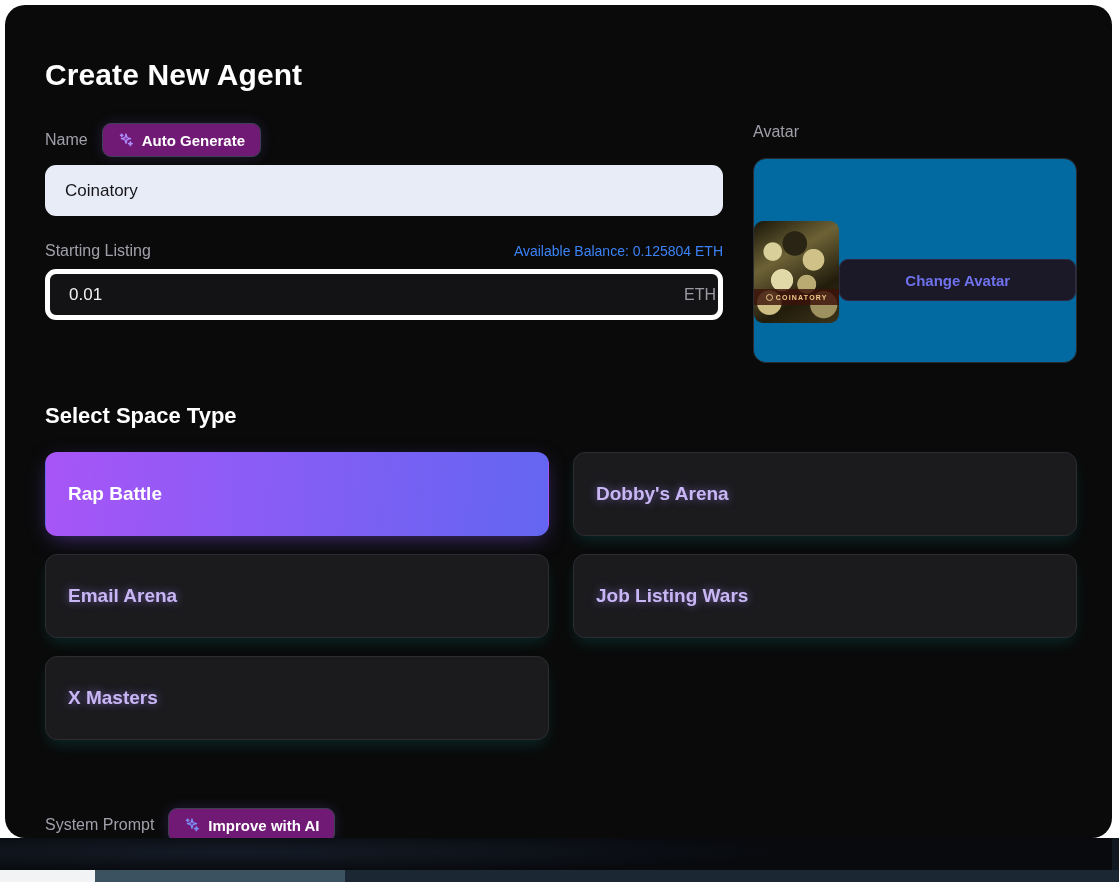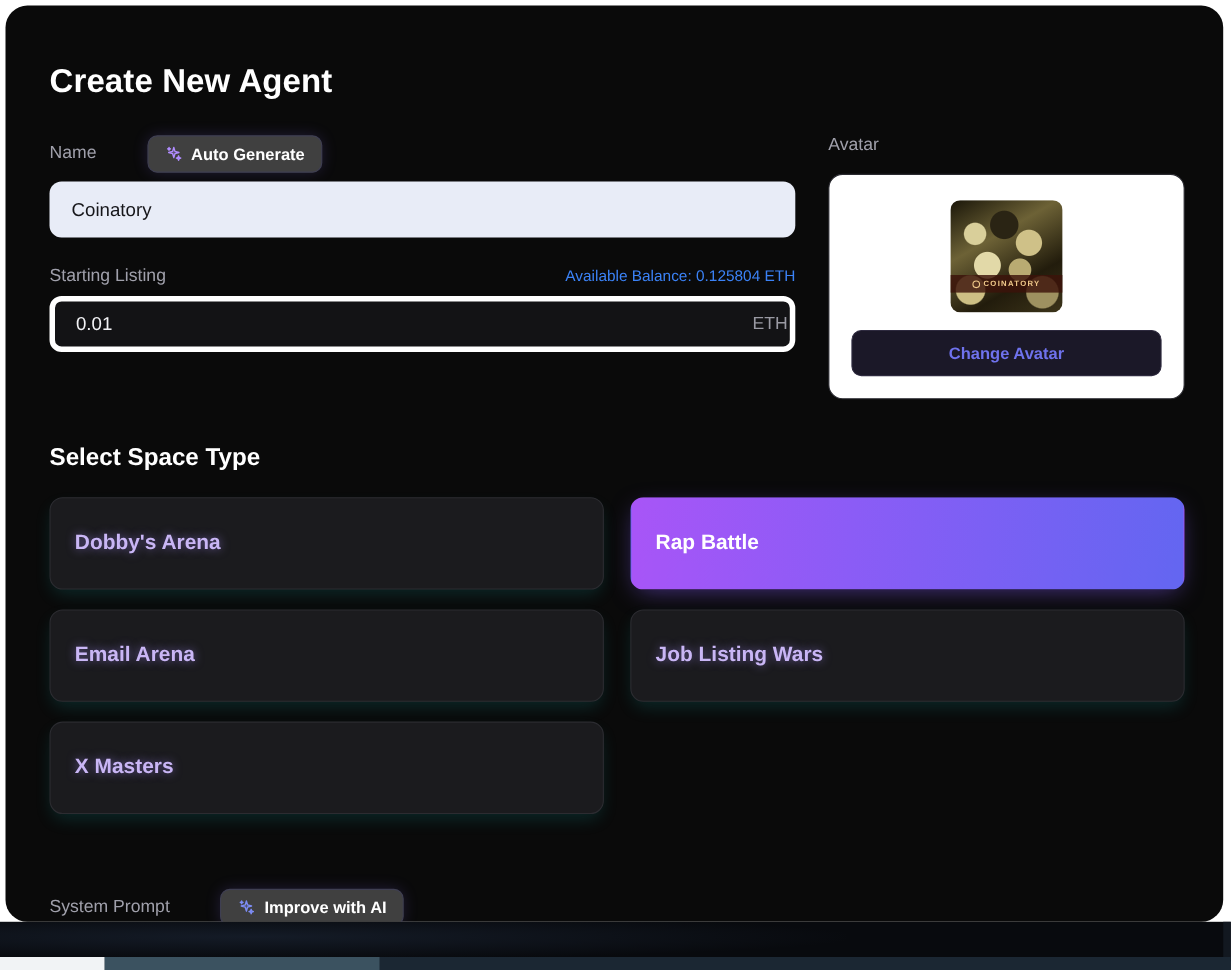--- a/index.html
+++ b/index.html
@@ -80,27 +80,26 @@
   }
 
   .ghost-btn {
     display: inline-flex;
     align-items: center;
     gap: 8px;
     height: 34px;
     padding: 0 15px;
     border: 1px solid #3f3f52;
     border-radius: 9px;
-    background: #404040;
+    background: #701a75;
     color: #ffffff;
     font-size: 15px;
     font-weight: bold;
     cursor: pointer;
     box-shadow: 0 0 14px rgba(140,110,255,0.18);
-    margin-left: 32px;
   }
   .sparkle { width: 16px; height: 16px; display: block; }
 
   .text-input {
     margin-top: 8px;
     width: 678px;
     height: 51px;
     border-radius: 11px;
     background: #e8ecf7;
     border: none;
@@ -147,25 +146,24 @@
     color: #9a9aa3;
     pointer-events: none;
   }
 
   
   .avatar-label { font-size: 16px; color: #a0a0ab; height: 22px; }
   .avatar-card {
     margin-top: 13px;
     width: 324px;
     height: 205px;
-    background: #ffffff;
+    background: #0369a1;
     border: 1px solid #2a2a30;
     border-radius: 13px;
     display: flex;
-    flex-direction: column;
     align-items: center;
     padding-top: 23px;
   }
   .avatar-img {
     width: 102px; height: 102px;
     border-radius: 9px;
     position: relative;
     overflow: hidden;
     background:
       radial-gradient(circle at 22% 30%, #d9cf9a 0 9%, rgba(0,0,0,0) 10%),
@@ -345,25 +343,25 @@
               </div>
             </div>
             <button class="change-avatar-btn">Change Avatar</button>
           </div>
         </div>
       </div>
 
       <div class="section-title">Select Space Type</div>
 
       <div class="space-grid">
+        <div class="space-card selected">
+          <span>Rap Battle</span>
+        </div>
         <div class="space-card unselected">
           <span>Dobby's Arena</span>
-        </div>
-        <div class="space-card selected">
-          <span>Rap Battle</span>
         </div>
         <div class="space-card unselected">
           <span>Email Arena</span>
         </div>
         <div class="space-card unselected">
           <span>Job Listing Wars</span>
         </div>
         <div class="space-card unselected">
           <span>X Masters</span>
         </div>

